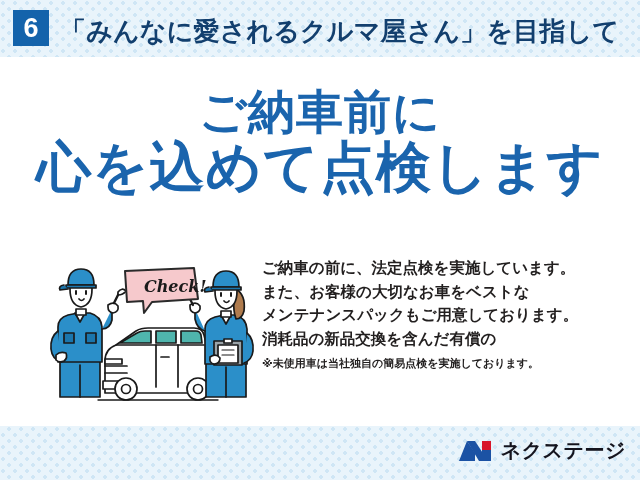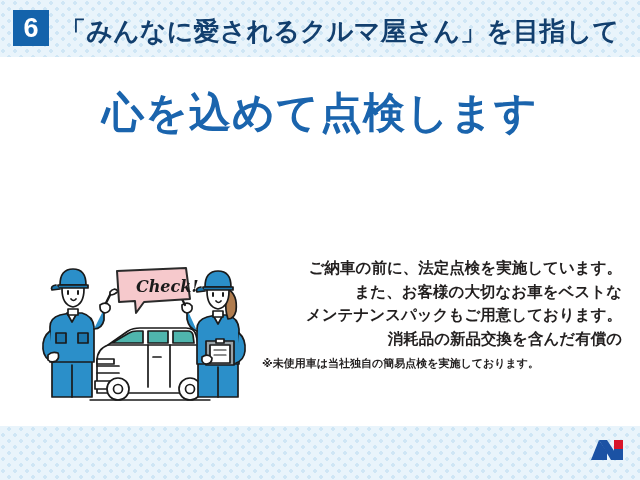--- a/index.html
+++ b/index.html
@@ -81,54 +81,53 @@
     letter-spacing: 1px;
   }
   .headline .line1 {
     display: block;
     font-size: 47px;
     line-height: 54px;
     white-space: nowrap;
   }
   .headline .line2 {
     display: block;
-    font-size: 42px;
+    font-size: 55px;
     line-height: 56px;
     white-space: nowrap;
   }
 
   
   .bodytext {
     position: absolute;
     left: 262px;
     top: 199px;
     width: 360px;
     color: #221f1f;
   }
   .bodytext .bline {
     display: block;
     font-size: 15.5px;
     line-height: 23.5px;
     white-space: nowrap;
     font-weight: bold;
-    text-align: right;
   }
   .bodytext .note {
     display: block;
     font-size: 11px;
     line-height: 22px;
     white-space: nowrap;
     font-weight: bold;
     margin-top: 2px;
   }
 
   
   .illus {
     position: absolute;
-    left: 40px;
+    left: 48px;
     top: 208px;
     width: 210px;
     height: 140px;
   }
   .illus svg { display: block; }
 
   
   .footer {
     position: absolute;
     left: 0;
@@ -159,20 +158,21 @@
 <div id="canvas">
 
   <div class="header">
     <div class="badge">6</div>
     <div class="header-title">「みんなに愛されるクルマ屋さん」を目指して</div>
   </div>
 
   <div class="panel">
 
     <div class="headline">
+      <span class="line1">ご納車前に</span>
       <span class="line2">心を込めて点検します</span>
     </div>
 
     <div class="illus">
       <svg width="210" height="140" viewBox="0 0 210 140" xmlns="http://www.w3.org/2000/svg">
         <g stroke="#1a1a1a" stroke-width="1.7" stroke-linejoin="round" stroke-linecap="round" fill="none">
 
           <g>
 
             <path d="M57 128 L57 96 Q57 84 68 80 L88 66 Q93 63 100 63 L146 63 Q154 63 156 70 L160 86 L163 128 Z" fill="#ffffff"></path>
@@ -297,16 +297,17 @@
   </div>
 
   <div class="footer">
     <div class="logo-wrap">
       <svg class="logo-mark" width="36" height="26" viewBox="0 0 36 26" xmlns="http://www.w3.org/2000/svg">
         <path d="M1 23 L9 3 L17 15 L17 23 Z" fill="#1b52a4"></path>
         <path d="M9 3 L17 3 L30 23 L21 23 Z" fill="#1b52a4"></path>
         <path d="M24 3 L33 3 L33 23 L24 23 Z" fill="#1b52a4"></path>
         <path d="M24 3 L33 3 L33 12 L24 12 Z" fill="#d8152a"></path>
       </svg>
+      <span class="logo-text">ネクステージ</span>
     </div>
   </div>
 
 </div>
 
 </body></html>

